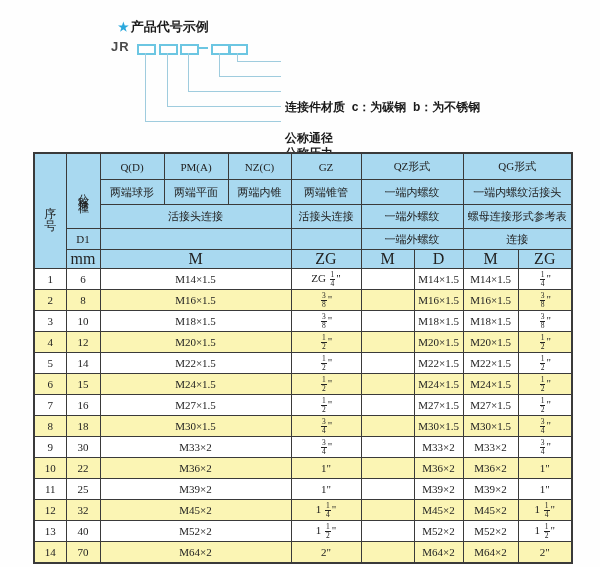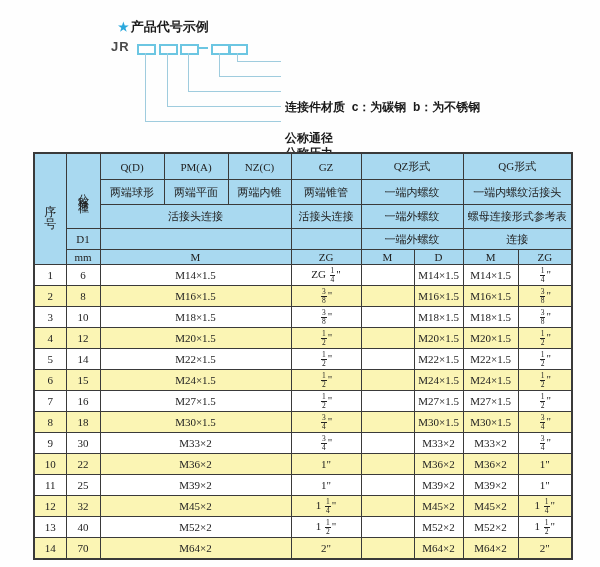--- a/index.html
+++ b/index.html
@@ -37,21 +37,21 @@
   table.ref{position:absolute;left:33px;top:152px;border-collapse:collapse;table-layout:fixed;
             width:539px;font-family:"Liberation Serif",serif;font-size:11px;color:#222;}
   table.ref th,table.ref td{border:1px solid var(--border);text-align:center;vertical-align:middle;
             padding:0 1px;font-weight:normal;overflow:hidden;}
   table.ref{border:2px solid var(--border);}
   table.ref thead th{background:var(--header_blue);}
   tr.h1 th{height:25px;}
   tr.h2 th{height:24px;margin-left:48px;}
   tr.h3 th{height:23px;margin-top:12px;}
   tr.h4 th{height:20px;}
-  tr.h5 th{height:14px;font-size:11px;}
+  tr.h5 th{height:14px;font-size:16px;}
   tbody td{height:20px;background:#fff;}
   tbody tr.alt td{background:var(--row_yellow);}
   .v{writing-mode:vertical-rl;text-orientation:upright;margin:0 auto;line-height:1;}
   .v.seq{letter-spacing:14px;font-size:12px;}
   .v.dn{letter-spacing:3px;font-size:11px;}
   .frac{display:inline-flex;flex-direction:column;vertical-align:middle;font-size:7.5px;
         line-height:1.05;text-align:center;margin:0 1px;}
   .frac .fn{border-bottom:1px solid #222;padding:0 1px;}
   .frac .fd{padding:0 1px;}
 </style>

